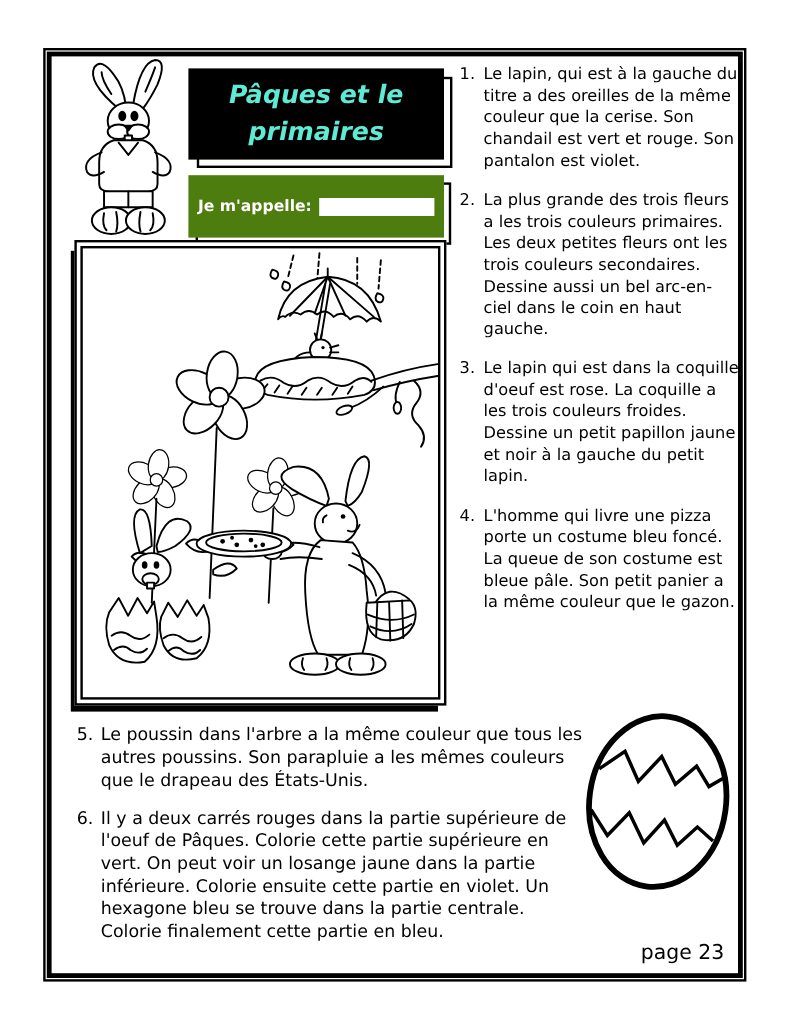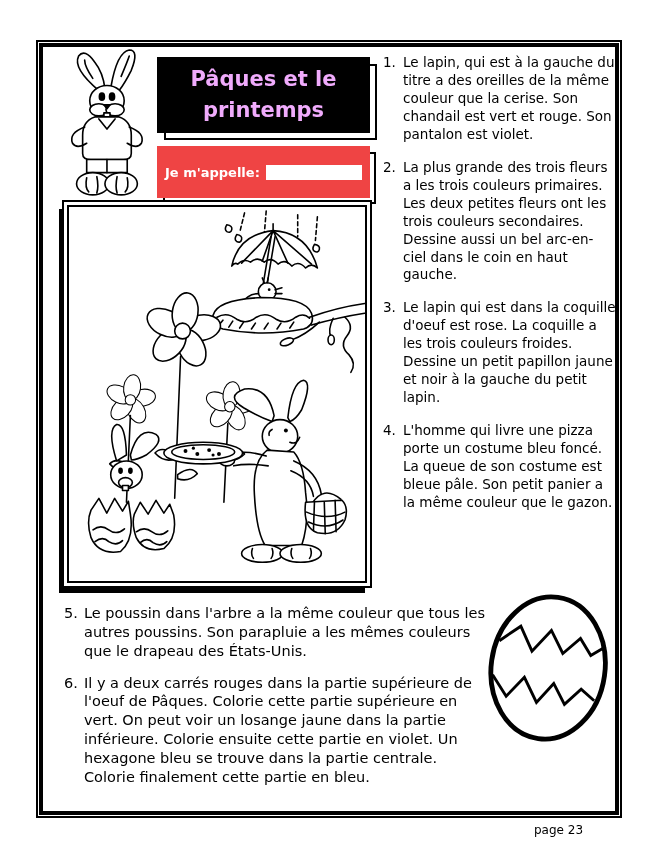--- a/index.html
+++ b/index.html
@@ -9,28 +9,28 @@
   }
   
   .page-border{position:absolute;left:36px;top:40px;width:586px;height:778px;
     border:2px solid #000;box-sizing:border-box;}
   .page-border .inner{position:absolute;inset:1px;border:4px solid #000;}
 
   
   .header-bunny{position:absolute;left:54px;top:48px;width:112px;height:152px;}
   .title-box{
     position:absolute;left:157px;top:57px;width:213px;height:76px;
-    background:#000;color:#f0abfc;display:flex;flex-direction:column;
+    background:#000;color:#5eead4;display:flex;flex-direction:column;
     justify-content:center;align-items:center;
-    font-weight:bold;font-size:21px;line-height:1.5;
+    font-style:italic;font-weight:bold;font-size:21px;line-height:1.5;
     box-shadow:7px 7px 0 -2px #fff, 7px 7px 0 0 #000;
   }
   .namedate-box{
     position:absolute;left:157px;top:146px;width:213px;height:52px;
-    background:#ef4444;color:#fff;display:flex;flex-direction:column;
+    background:#4d7c0f;color:#fff;display:flex;flex-direction:column;
     justify-content:center;gap:4px;padding:4px 8px;box-sizing:border-box;
     box-shadow:6px 6px 0 -2px #fff, 6px 6px 0 0 #000;
     font-weight:bold;font-size:13px;
   }
   .nd-row{display:flex;align-items:center;gap:6px;white-space:nowrap;}
   .nd-row input{
     flex:1;height:15px;border:none;background:#fff;outline:none;
     font-family:"DejaVu Sans",sans-serif;font-size:12px;padding:0 3px;min-width:20px;
   }
 
@@ -46,21 +46,21 @@
   
   .col-right{position:absolute;left:383px;top:54px;width:233px;}
   .col-bottom{position:absolute;left:64px;top:604px;width:422px;}
   .instr{display:flex;margin-bottom:15px;font-size:13.5px;line-height:1.33;}
   .col-bottom .instr{font-size:14.5px;line-height:1.3;margin-bottom:13px;}
   .instr .num{flex:0 0 20px;}
   .instr .txt{flex:1;}
 
   
   .easter-egg{position:absolute;left:477px;top:586px;width:148px;height:164px;}
-  .page-number{position:absolute;left:534px;top:784px;font-size:12px;margin-top:39px;}
+  .page-number{position:absolute;left:534px;top:784px;font-size:17px;}
 
   svg .ln{fill:none;stroke:#000;stroke-width:1.6;stroke-linecap:round;stroke-linejoin:round;}
   svg .fl{fill:#fff;stroke:#000;stroke-width:1.6;stroke-linejoin:round;}
   svg .blk{fill:#000;stroke:none;}
 </style>
 </head>
 <body>
 
 <div class="canvas">
 
@@ -88,21 +88,21 @@
       <rect x="32" y="110" width="40" height="13"></rect>
       <path class="ln" d="M52,110 L52,123"></path>
       <ellipse cx="38" cy="134" rx="16" ry="11"></ellipse>
       <ellipse cx="66" cy="134" rx="16" ry="11"></ellipse>
       <path class="ln" d="M32,128 Q30,138 34,142 M42,127 Q44,137 42,143 M62,127 Q60,137 62,143 M72,128 Q74,138 70,142" stroke-width="1.1"></path>
     </g>
   </svg>
 
   <div class="title-box">
     <div>Pâques et le</div>
-    <div>printemps</div>
+    <div>primaires</div>
   </div>
 
   <div class="namedate-box">
     <div class="nd-row">
       <span>Je m'appelle:</span>
       <input type="text" value="" style="">
     </div>
   </div>
 
   <div class="drawing-frame">

